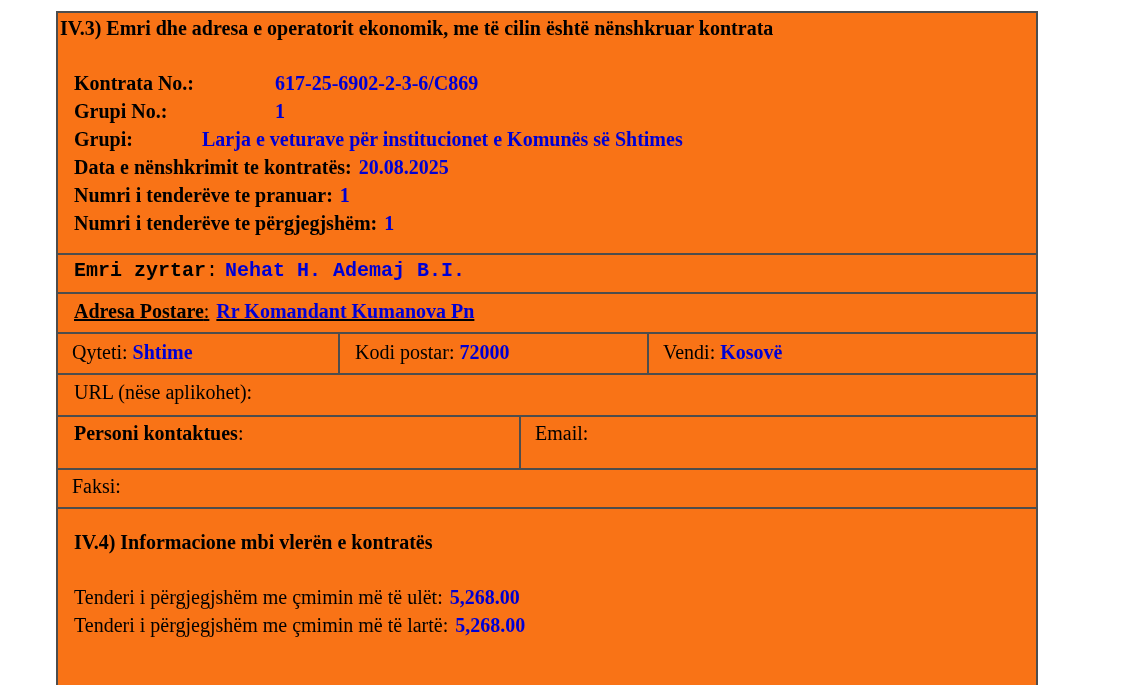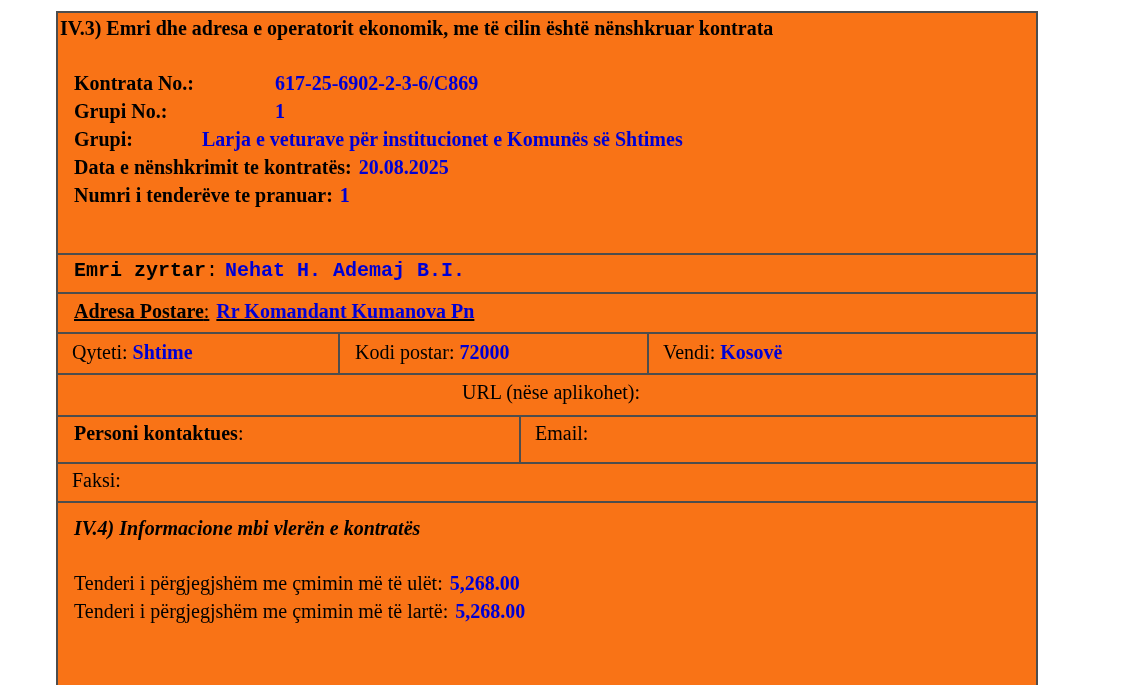--- a/index.html
+++ b/index.html
@@ -25,28 +25,28 @@
     background: #f97316;
     display: flex;
     flex-direction: column;
     font-size: 20px;
   }
   .row { box-sizing: border-box; border-bottom: 2px solid #4d4d4d; }
   .r1 { height: 242px; }
   .r2 { height: 39px; padding: 4px 8px 0 16px; font-family: Liberation Mono, monospace; }
   .r3 { height: 40px; padding: 6px 8px 0 16px; text-decoration: underline; }
   .r4 { height: 41px; display: flex; }
-  .r5 { height: 42px; padding: 6px 8px 0 16px; text-align: center; }
-  .r6 { height: 47px; display: flex; }
+  .r5 { height: 42px; padding: 6px 8px 0 16px; }
+  .r6 { height: 53px; display: flex; }
   .r7 { height: 39px; display: flex; }
   .r8 { flex: 1; border-bottom: none; padding: 0 8px 0 16px; overflow: hidden; }
 
   .sec-title { font-weight: bold; line-height: 25px; }
   .r1 .sec-title { padding: 3px 2px 0 2px; }
-  .r8 .sec-title { padding-top: 13px; font-style: italic; }
+  .r8 .sec-title { padding-top: 21px; }
 
   .intro-fields { margin-top: 28px; padding-left: 16px; }
   .ifield { line-height: 28px; white-space: nowrap; }
   .ifield .flabel { font-weight: bold; display: inline-block; margin-right: 7px; }
   .intro-fields .ifield:nth-child(1) .flabel { width: 194px; }
   .intro-fields .ifield:nth-child(2) .flabel { width: 194px; }
   .intro-fields .ifield:nth-child(3) .flabel { width: 121px; }
   .blue { color: #0000d4; font-weight: bold; }
   .b { font-weight: bold; }
   .sep { margin-right: 7px; }
@@ -80,20 +80,23 @@
         <span class="flabel">Grupi No.:</span><span class="blue">1</span>
       </div>
       <div class="ifield">
         <span class="flabel">Grupi:</span><span class="blue">Larja e veturave për institucionet e Komunës së Shtimes</span>
       </div>
       <div class="ifield">
         <span class="flabel">Data e nënshkrimit te kontratës:</span><span class="blue">20.08.2025</span>
       </div>
       <div class="ifield">
         <span class="flabel">Numri i tenderëve te pranuar:</span><span class="blue">1</span>
+      </div>
+      <div class="ifield">
+        <span class="flabel">Numri i tenderëve te përgjegjshëm:</span><span class="blue">1</span>
       </div>
     </div>
   </div>
 
   <div class="row r2">
     <span class="b">Emri zyrtar</span><span class="sep">:</span><span class="blue">Nehat H. Ademaj B.I.</span>
   </div>
 
   <div class="row r3">
     <span class="b">Adresa Postare</span><span class="sep">:</span><span class="blue">Rr Komandant Kumanova Pn</span>

